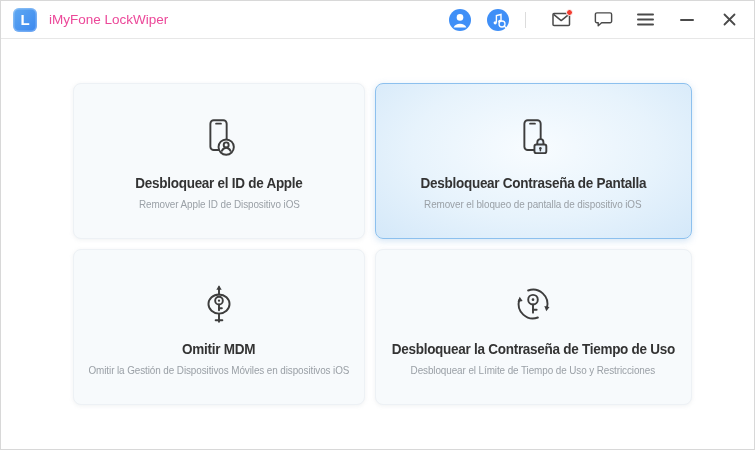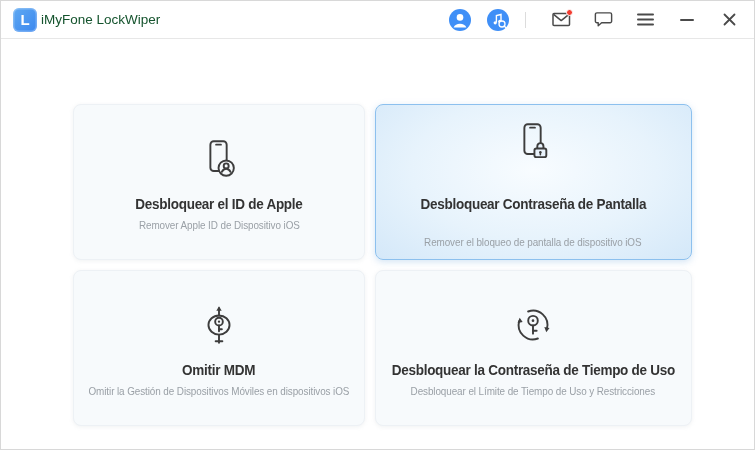--- a/index.html
+++ b/index.html
@@ -19,58 +19,57 @@
     border-bottom:1px solid #e7e7e7;
     background:#ffffff;
   }
   .logo {
     width:24px; height:24px; border-radius:6px;
     background:linear-gradient(135deg,#5fa9f2 0%,#3b87ef 100%);
     color:#fff; font-weight:bold; font-size:15px;
     display:flex; align-items:center; justify-content:center;
     box-shadow:inset 0 0 0 1.5px rgba(255,255,255,.25);
   }
-  .app-title { margin-left:4px; font-size:13.5px; color:#14532d; }
+  .app-title { margin-left:12px; font-size:13.5px; color:#ec4899; }
   .tb-right { margin-left:auto; display:flex; align-items:center; }
   .tb-btn {
     display:flex; align-items:center; justify-content:center;
     width:26px; height:26px; cursor:pointer; position:relative;
     margin-left:12px;
   }
   .tb-btn.first { margin-left:0; }
   .tb-divider { width:1px; height:16px; background:#dcdcdc; margin:0 10px 0 14px; }
   .badge-dot {
     position:absolute; top:2px; right:1px;
     width:7px; height:7px; border-radius:50%;
     background:#f23c30; border:1px solid #fff;
   }
   .gap-lg { margin-left:16px; }
   
   .grid {
-    margin:65px 72px 0 72px;
+    margin:44px 72px 0 72px;
     display:grid;
     grid-template-columns:1fr 1fr;
     gap:10px;
   }
   .card {
     height:156px;
     border-radius:8px;
     background:#f7fafc;
     border:1px solid #edf1f5;
     box-shadow:0 1px 4px rgba(150,160,170,0.14);
     display:flex; flex-direction:column;
     align-items:center; justify-content:center;
     text-align:center;
     cursor:pointer;
   }
   .card.highlighted {
     background:radial-gradient(ellipse at 50% 42%, #f8fcff 0%, #e7f3fc 55%, #d4e8f9 100%);
     border:1px solid #8cc0ee;
     box-shadow:0 2px 7px rgba(110,165,220,0.3);
-    gap:17px;
   }
   .card-icon { height:48px; display:flex; align-items:flex-end; justify-content:center; }
   .card-title {
     margin-top:13px;
     font-size:15px; font-weight:bold; color:#333333;
     letter-spacing:-0.3px; white-space:nowrap;
     transform:scaleX(0.9); transform-origin:center;
   }
   .card-sub {
     margin-top:7px;

